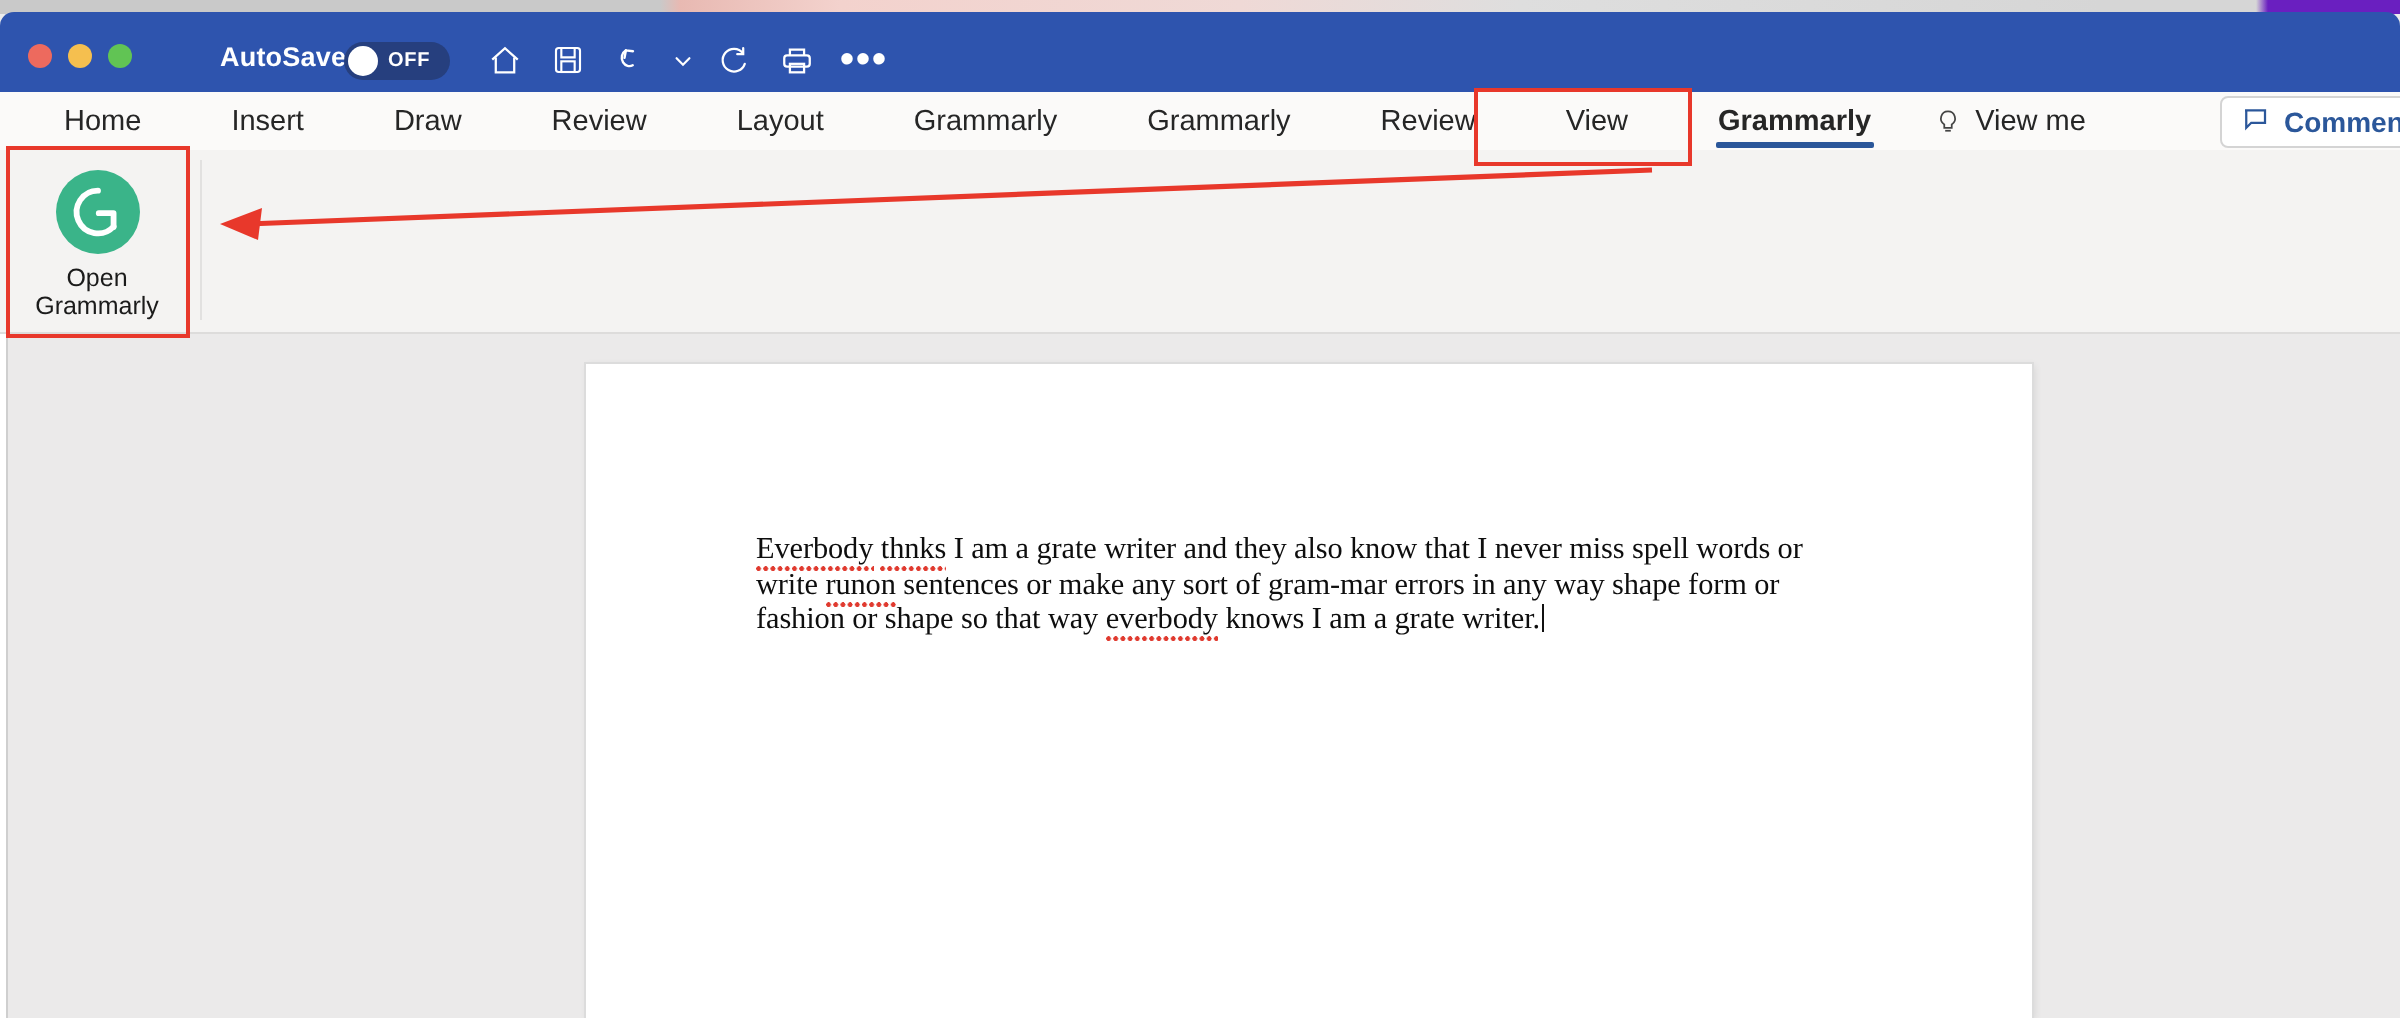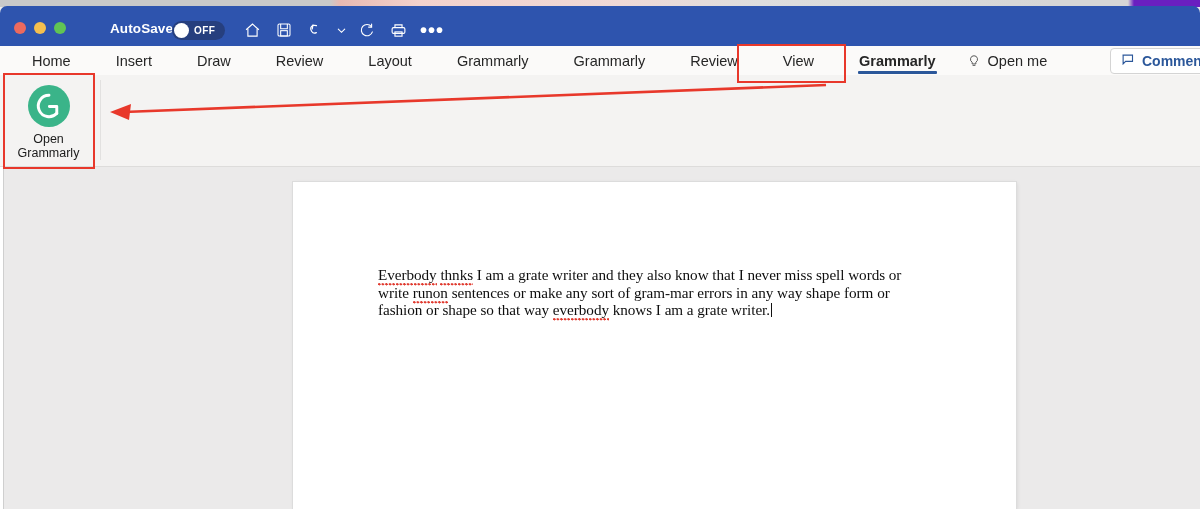--- a/index.html
+++ b/index.html
@@ -274,21 +274,21 @@
       <span>Grammarly</span>
       <span class="underline"></span>
     </div>
     <div class="tellme">
       <span class="bulb">
         <svg width="14" height="18" viewBox="0 0 24 24" fill="none" stroke="currentColor" stroke-width="1.5">
             <path d="M12 3a6 6 0 0 0-3.2 11.1V17h6.4v-2.9A6 6 0 0 0 12 3z"></path>
             <path d="M9.6 19.5h4.8"></path>
           </svg>
       </span>
-      <span>Open me</span>
+      <span>View me</span>
     </div>
   </div>
 
   <div class="comments-btn">
     <span>
       <svg width="15" height="15" viewBox="0 0 24 24" fill="none" stroke="currentColor" stroke-width="1.8">
           <path d="M4 5h16v10H9l-4 4V5z"></path>
         </svg>
     </span>
     <span>Comments</span>

